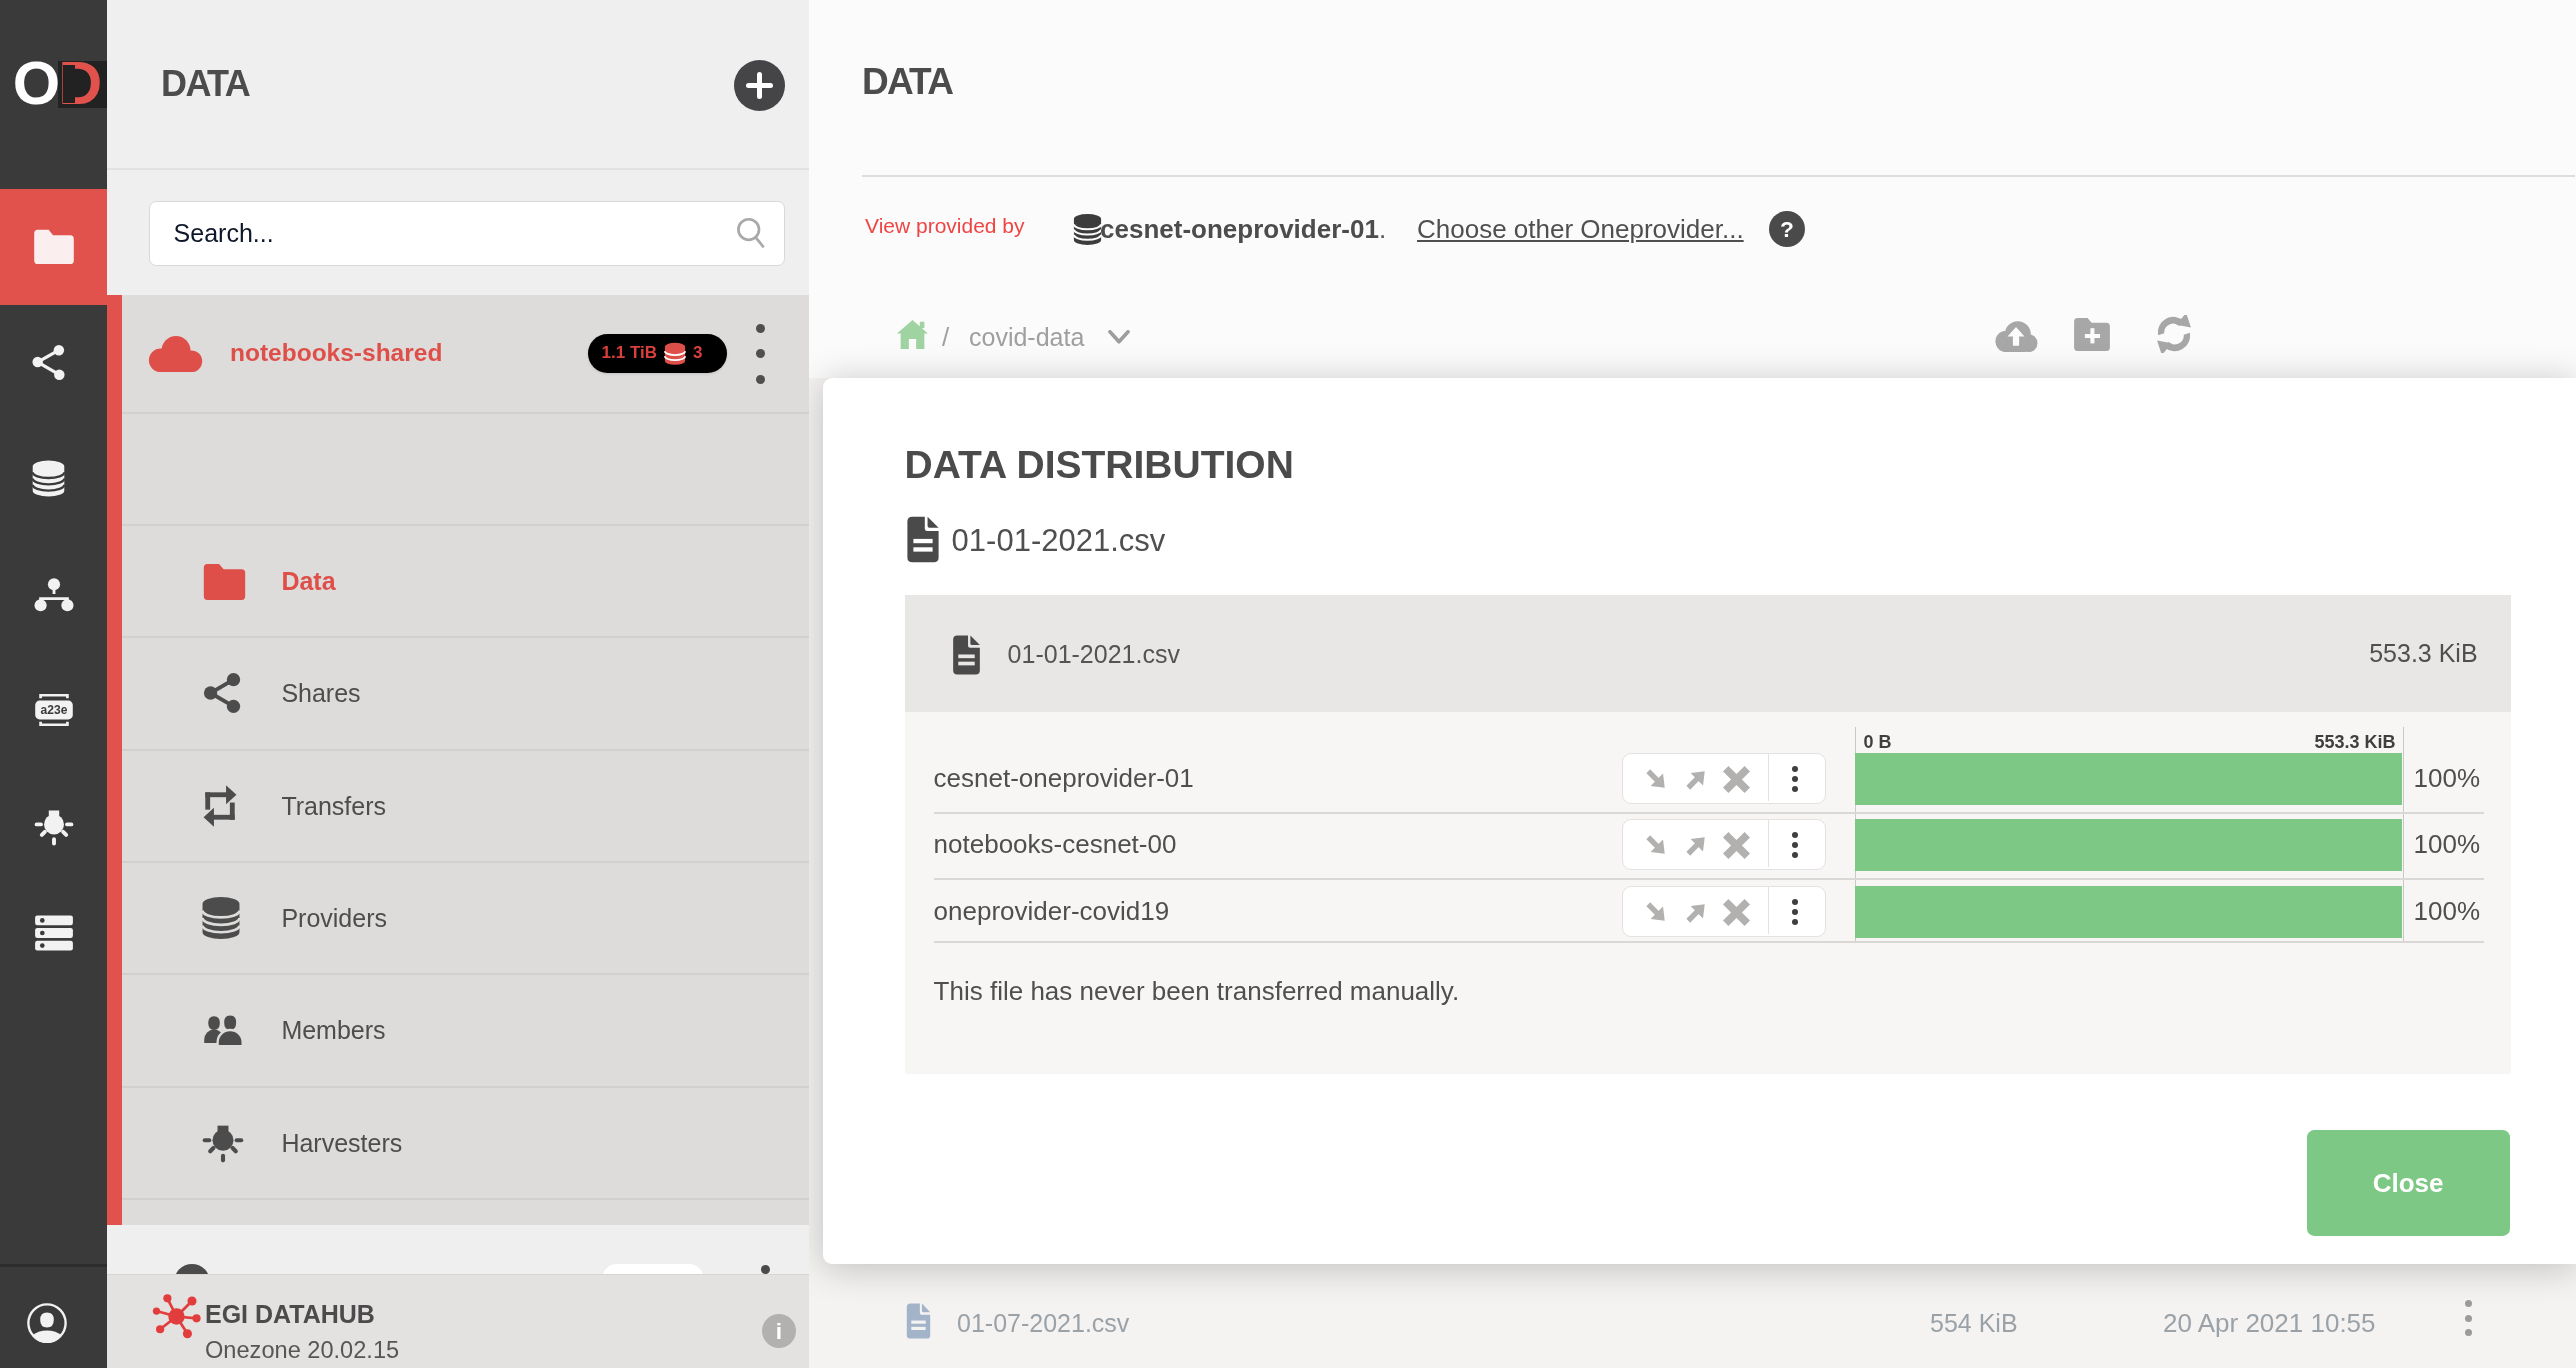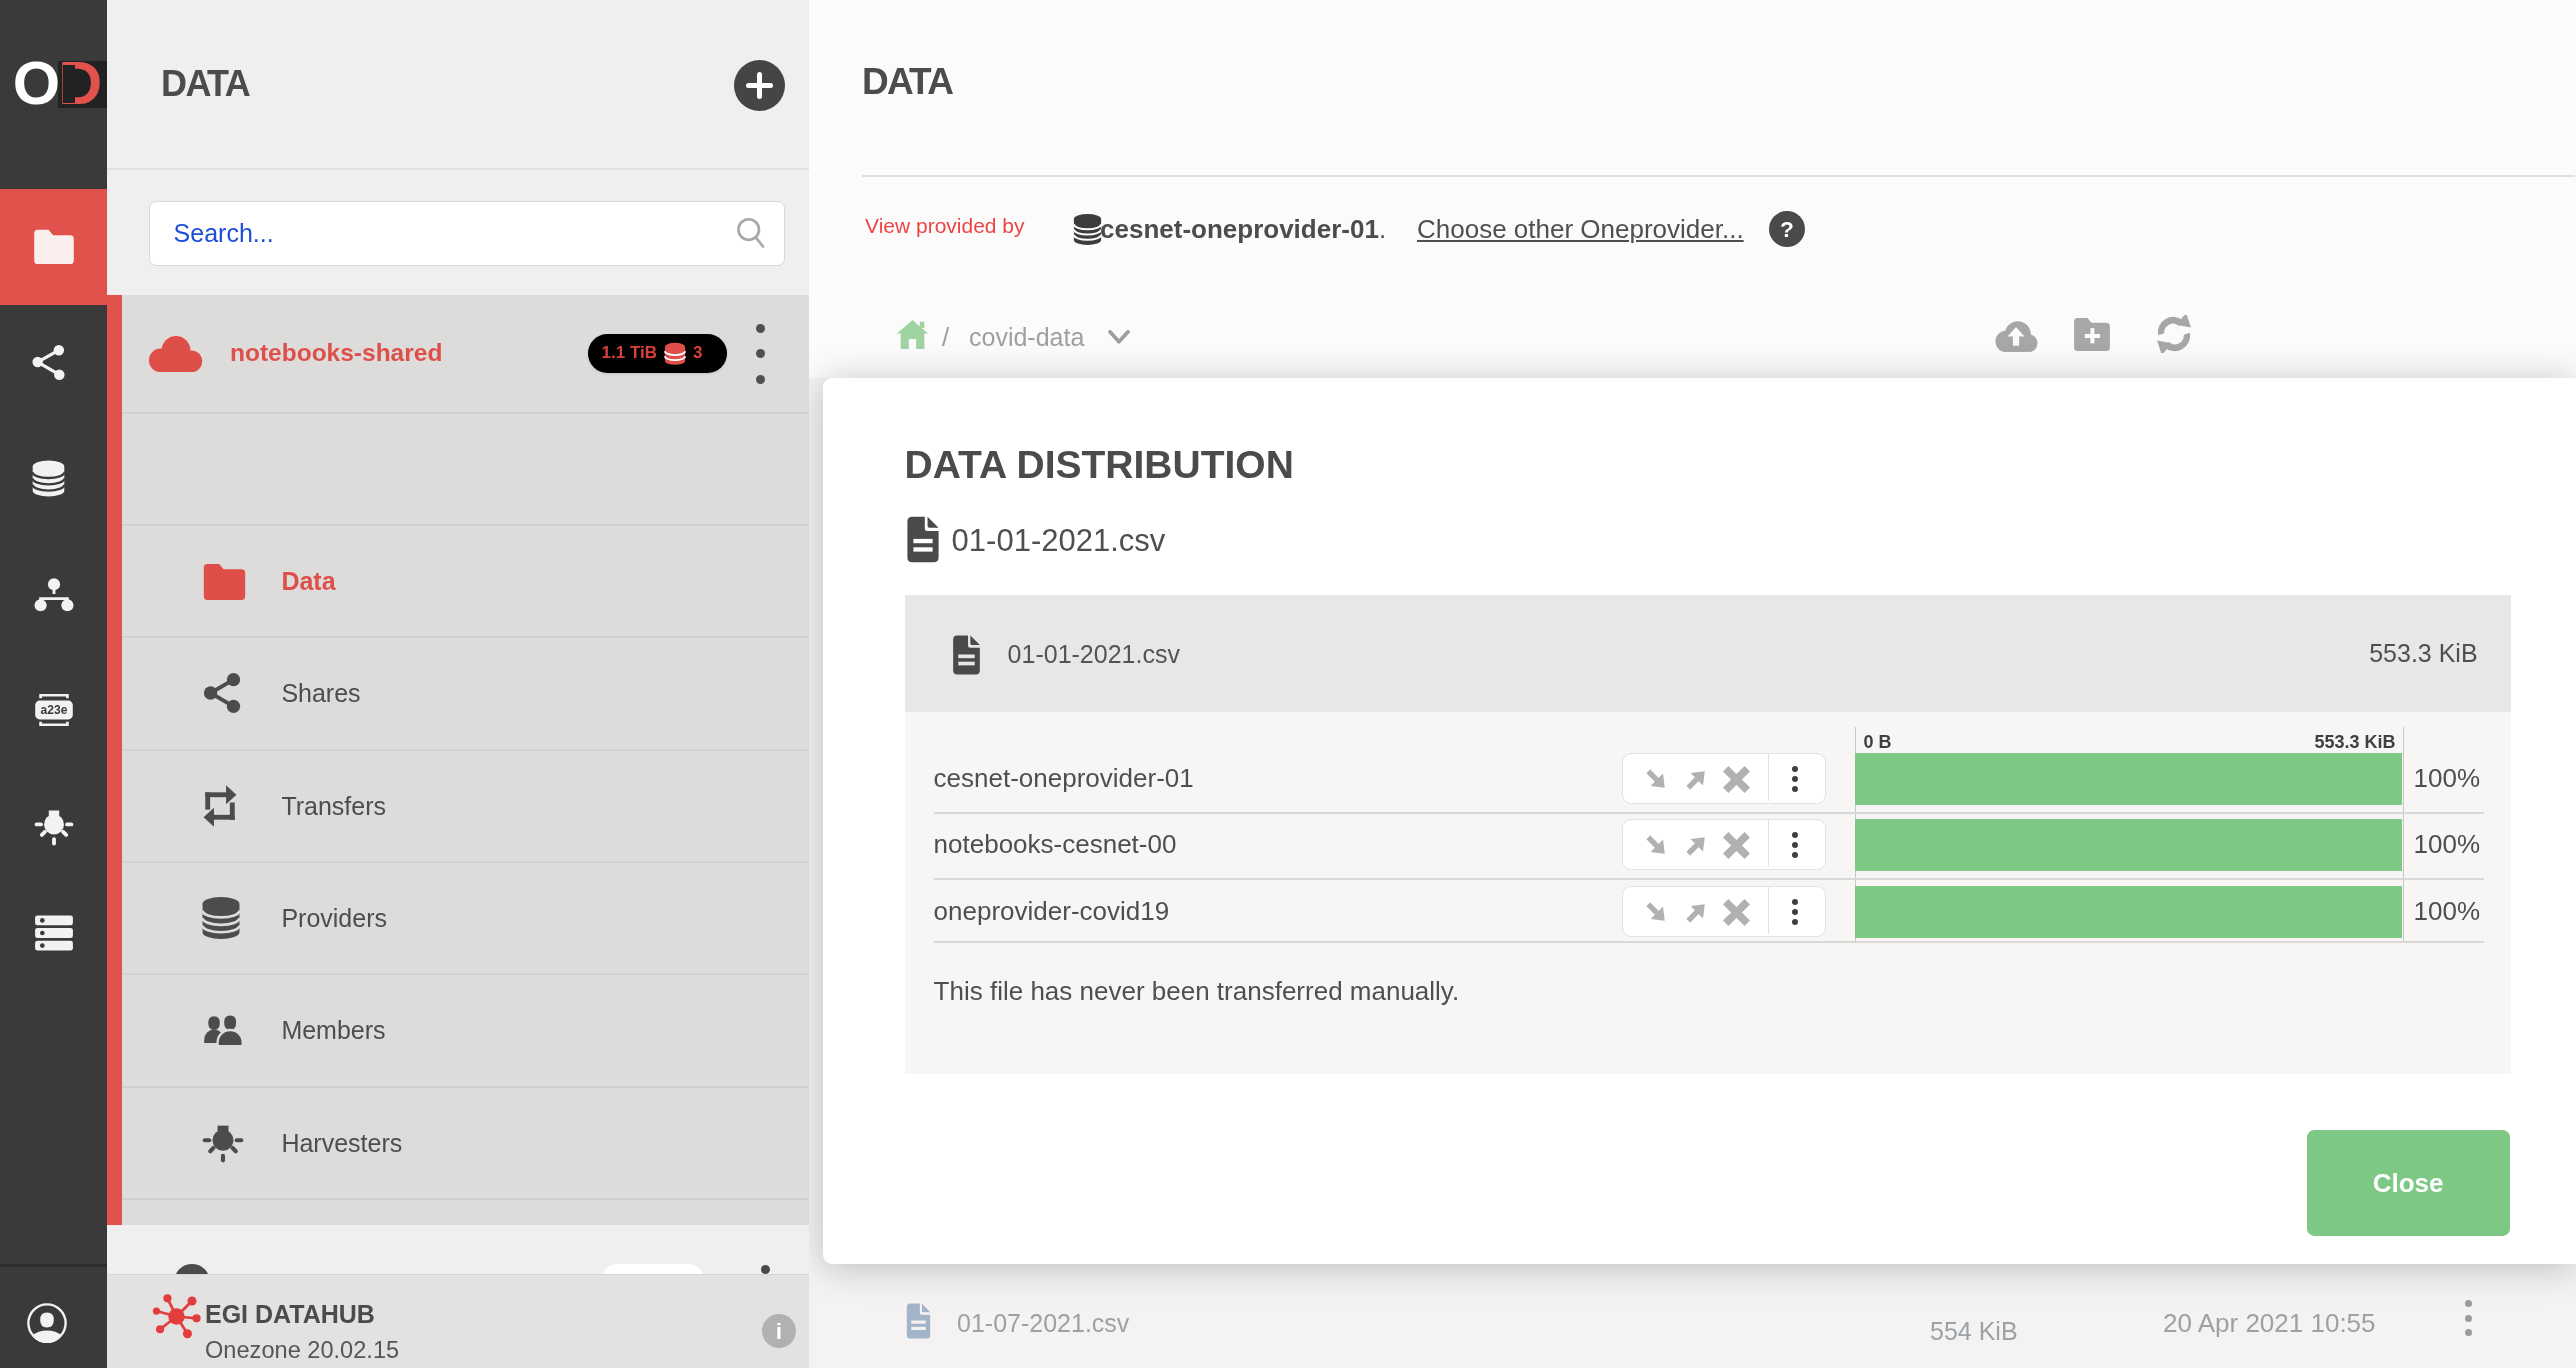--- a/index.html
+++ b/index.html
@@ -77,21 +77,21 @@
 
     <div id="dimzone"></div>
 
     <svg class="abs" style="left:96px;top:1303px;" width="27" height="36" viewBox="0 0 30 40">
       <path fill="#a3b3c9" d="M2 4.5 Q2 0.5 6 0.5 H16.5 V11 Q16.5 13 18.5 13 H28 V36 Q28 39.5 24.5 39.5 H6 Q2 39.5 2 36 Z"></path>
       <path fill="#a3b3c9" d="M18.8 0.5 L28 10.3 L20.3 10.3 Q18.8 10.3 18.8 8.8 Z"></path>
       <rect x="7" y="19.5" width="16" height="3.5" fill="#f4f3f2"></rect>
       <rect x="7" y="26.5" width="16" height="3.5" fill="#f4f3f2"></rect>
     </svg>
     <div class="abs" style="left:148px;top:1309px;font-size:25px;color:#9aa1a7;">01-07-2021.csv</div>
-    <div class="abs" style="left:1121px;top:1309px;font-size:25px;color:#9aa1a7;margin-top:8px;">554 KiB</div>
+    <div class="abs" style="left:1121px;top:1309px;font-size:25px;color:#9aa1a7;">554 KiB</div>
     <div class="abs" style="left:1354px;top:1308px;font-size:26px;color:#9aa1a7;">20 Apr 2021 10:55</div>
     <div class="abs" style="left:1656px;top:1300px;width:7.3px;">
         <i class="abs" style="left:0;top:0;width:7.3px;height:7.3px;border-radius:50%;background:#9b9b9b;"></i>
         <i class="abs" style="left:0;top:14.5px;width:7.3px;height:7.3px;border-radius:50%;background:#9b9b9b;"></i>
         <i class="abs" style="left:0;top:29px;width:7.3px;height:7.3px;border-radius:50%;background:#9b9b9b;"></i>
       </div>
 
     <div id="modal">
       <div class="abs" style="left:82px;top:65px;font-size:39px;font-weight:bold;letter-spacing:0px;color:#4b4b4b;">DATA DISTRIBUTION</div>
       <svg class="abs" style="left:82px;top:138px;" width="36" height="47" viewBox="0 0 30 39">
@@ -292,21 +292,21 @@
     <div id="redstrip"></div>
 
     <div class="abs" style="left:54px;top:63px;font-size:36px;font-weight:bold;letter-spacing:-1.6px;color:#4c4c4c;">DATA</div>
     <div class="abs" style="left:627px;top:60px;width:51px;height:51px;border-radius:50%;background:#454548;">
       <div class="abs" style="left:11.8px;top:22.7px;width:27px;height:5.4px;background:#fff;border-radius:2.7px;"></div>
       <div class="abs" style="left:22.7px;top:11.8px;width:5.4px;height:27px;background:#fff;border-radius:2.7px;"></div>
     </div>
     <div class="abs" style="left:0;top:168px;width:702px;height:1.8px;background:#e2e1e0;"></div>
 
     <div class="abs" style="left:42px;top:201px;width:636px;height:65px;background:#fff;border:1.8px solid #d8d8d7;border-radius:7.3px;box-sizing:border-box;">
-      <div class="abs" style="left:23.6px;top:17px;font-size:25px;color:#1d4ed8;">Search...</div>
+      <div class="abs" style="left:23.6px;top:17px;font-size:25px;color:#0f172a;">Search...</div>
       <svg class="abs" style="right:18px;top:15.4px;" width="31" height="34" viewBox="0 0 34 38">
         <circle cx="15" cy="14" r="11.5" fill="none" stroke="#a9a9a9" stroke-width="3"></circle>
         <line x1="23" y1="23" x2="31" y2="33" stroke="#a9a9a9" stroke-width="3" stroke-linecap="round"></line>
       </svg>
     </div>
     <div id="activebg"></div>
 
     <svg class="abs" style="left:41px;top:334px;" width="56" height="40" viewBox="0 0 62 44">
       <g fill="#df4f49">
         <circle cx="14" cy="29" r="13"></circle>

